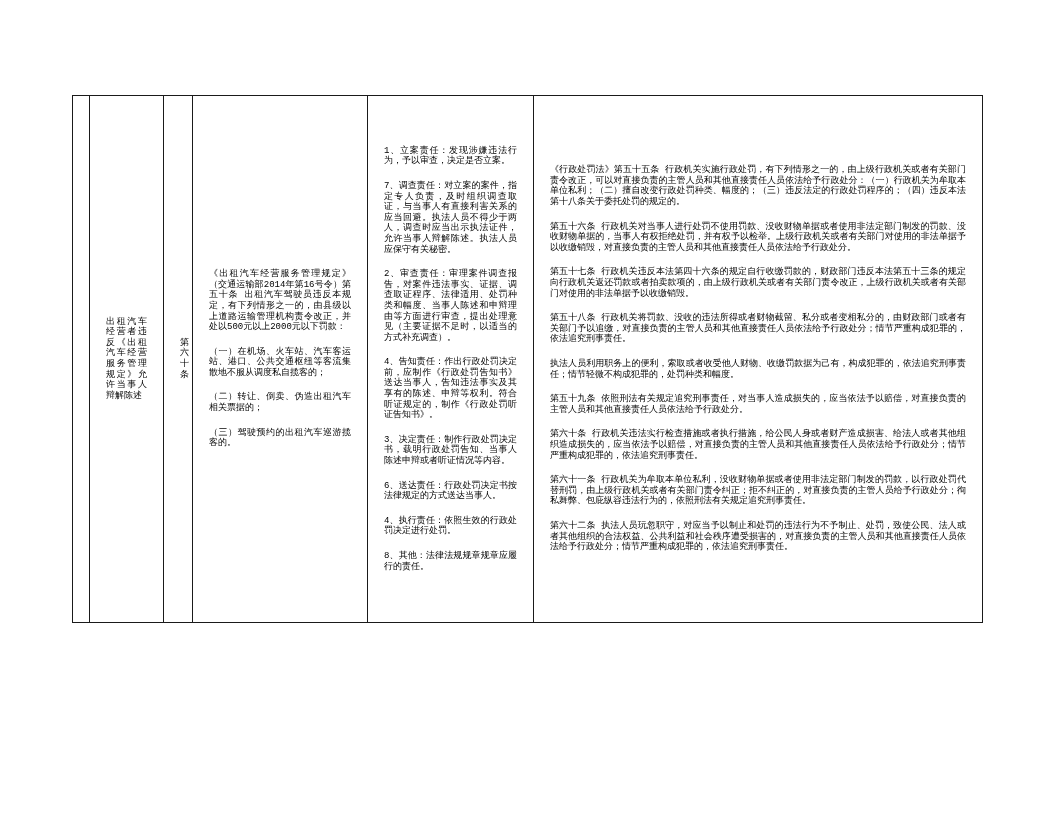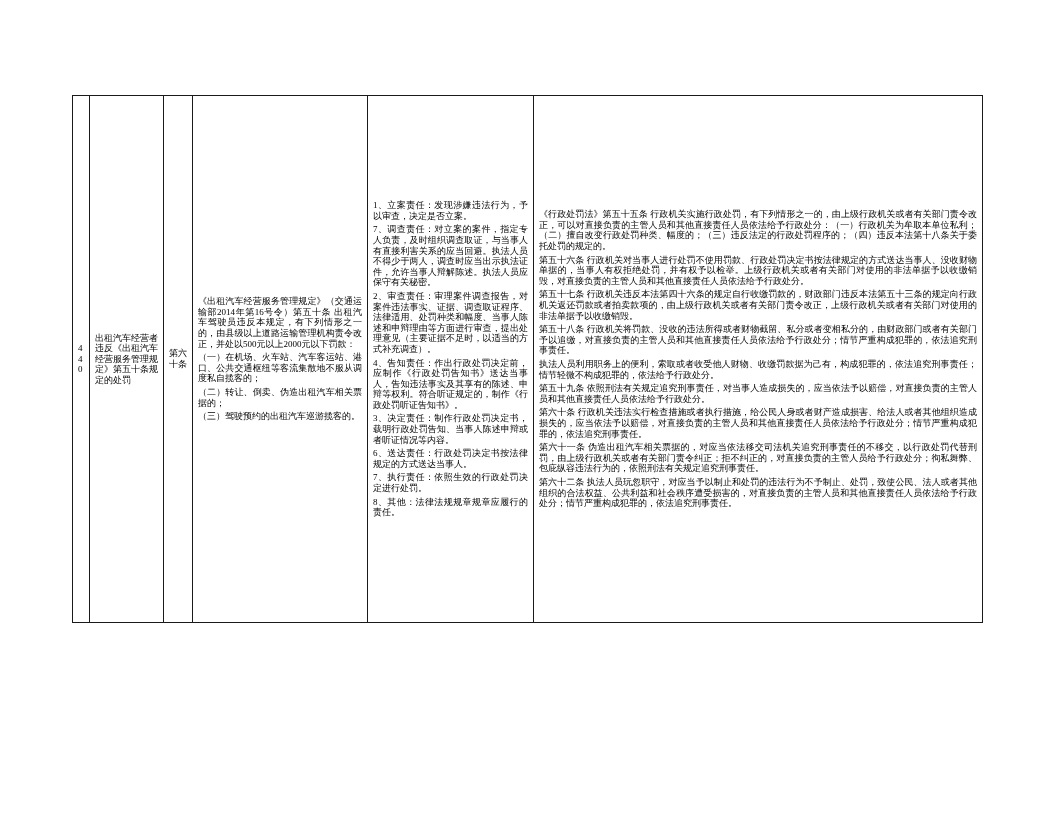--- a/index.html
+++ b/index.html
@@ -26,23 +26,24 @@
   table.penalty-table td {
     border: 1px solid #1a1a1a;
     vertical-align: middle;
     font-size: 9px;
     line-height: 10.6px;
     padding: 1px 2px;
     overflow: hidden;
     word-break: break-all;
   }
   td p {
-    margin: 3px;
+    margin: 14px;
     text-align: justify;
     text-justify: inter-ideograph;
+    font-family: Liberation Mono, monospace;
   }
   td.c-serial {
     text-align: center;
     padding: 0;
   }
   td.c-name {
     padding: 0;
   }
   td.c-type {
     padding: 0;
@@ -59,47 +60,47 @@
     <col style="width:175px">
     <col style="width:166px">
     <col style="width:449px">
   </colgroup>
   <tbody>
       <tr>
     <td class="c-serial">
       <p>440</p>
     </td>
     <td class="c-name">
-      <p>出租汽车经营者违反《出租汽车经营服务管理规定》第五十条规定的处罚</p>
+      <p>出租汽车经营者违反《出租汽车经营服务管理规定》允许当事人辩解陈述</p>
     </td>
     <td class="c-type">
       <p>第六十条</p>
     </td>
     <td class="c-basis">
       <p>《出租汽车经营服务管理规定》（交通运输部2014年第16号令）第五十条 出租汽车驾驶员违反本规定，有下列情形之一的，由县级以上道路运输管理机构责令改正，并处以500元以上2000元以下罚款：</p>
       <p>（一）在机场、火车站、汽车客运站、港口、公共交通枢纽等客流集散地不服从调度私自揽客的；</p>
       <p>（二）转让、倒卖、伪造出租汽车相关票据的；</p>
       <p>（三）驾驶预约的出租汽车巡游揽客的。</p>
     </td>
     <td class="c-resp">
       <p>1、立案责任：发现涉嫌违法行为，予以审查，决定是否立案。</p>
       <p>7、调查责任：对立案的案件，指定专人负责，及时组织调查取证，与当事人有直接利害关系的应当回避。执法人员不得少于两人，调查时应当出示执法证件，允许当事人辩解陈述。执法人员应保守有关秘密。</p>
       <p>2、审查责任：审理案件调查报告，对案件违法事实、证据、调查取证程序、法律适用、处罚种类和幅度、当事人陈述和申辩理由等方面进行审查，提出处理意见（主要证据不足时，以适当的方式补充调查）。</p>
       <p>4、告知责任：作出行政处罚决定前，应制作《行政处罚告知书》送达当事人，告知违法事实及其享有的陈述、申辩等权利。符合听证规定的，制作《行政处罚听证告知书》。</p>
       <p>3、决定责任：制作行政处罚决定书，载明行政处罚告知、当事人陈述申辩或者听证情况等内容。</p>
       <p>6、送达责任：行政处罚决定书按法律规定的方式送达当事人。</p>
-      <p>7、执行责任：依照生效的行政处罚决定进行处罚。</p>
+      <p>4、执行责任：依照生效的行政处罚决定进行处罚。</p>
       <p>8、其他：法律法规规章规章应履行的责任。</p>
     </td>
     <td class="c-account">
       <p>《行政处罚法》第五十五条 行政机关实施行政处罚，有下列情形之一的，由上级行政机关或者有关部门责令改正，可以对直接负责的主管人员和其他直接责任人员依法给予行政处分：（一）行政机关为牟取本单位私利；（二）擅自改变行政处罚种类、幅度的；（三）违反法定的行政处罚程序的；（四）违反本法第十八条关于委托处罚的规定的。</p>
-      <p>第五十六条 行政机关对当事人进行处罚不使用罚款、行政处罚决定书按法律规定的方式送达当事人、没收财物单据的，当事人有权拒绝处罚，并有权予以检举。上级行政机关或者有关部门对使用的非法单据予以收缴销毁，对直接负责的主管人员和其他直接责任人员依法给予行政处分。</p>
+      <p>第五十六条 行政机关对当事人进行处罚不使用罚款、没收财物单据或者使用非法定部门制发的罚款、没收财物单据的，当事人有权拒绝处罚，并有权予以检举。上级行政机关或者有关部门对使用的非法单据予以收缴销毁，对直接负责的主管人员和其他直接责任人员依法给予行政处分。</p>
       <p>第五十七条 行政机关违反本法第四十六条的规定自行收缴罚款的，财政部门违反本法第五十三条的规定向行政机关返还罚款或者拍卖款项的，由上级行政机关或者有关部门责令改正，上级行政机关或者有关部门对使用的非法单据予以收缴销毁。</p>
       <p>第五十八条 行政机关将罚款、没收的违法所得或者财物截留、私分或者变相私分的，由财政部门或者有关部门予以追缴，对直接负责的主管人员和其他直接责任人员依法给予行政处分；情节严重构成犯罪的，依法追究刑事责任。</p>
-      <p>执法人员利用职务上的便利，索取或者收受他人财物、收缴罚款据为己有，构成犯罪的，依法追究刑事责任；情节轻微不构成犯罪的，依法给予行政处分。</p>
+      <p>执法人员利用职务上的便利，索取或者收受他人财物、收缴罚款据为己有，构成犯罪的，依法追究刑事责任；情节轻微不构成犯罪的，处罚种类和幅度。</p>
       <p>第五十九条 依照刑法有关规定追究刑事责任，对当事人造成损失的，应当依法予以赔偿，对直接负责的主管人员和其他直接责任人员依法给予行政处分。</p>
       <p>第六十条 行政机关违法实行检查措施或者执行措施，给公民人身或者财产造成损害、给法人或者其他组织造成损失的，应当依法予以赔偿，对直接负责的主管人员和其他直接责任人员依法给予行政处分；情节严重构成犯罪的，依法追究刑事责任。</p>
-      <p>第六十一条 伪造出租汽车相关票据的，对应当依法移交司法机关追究刑事责任的不移交，以行政处罚代替刑罚，由上级行政机关或者有关部门责令纠正；拒不纠正的，对直接负责的主管人员给予行政处分；徇私舞弊、包庇纵容违法行为的，依照刑法有关规定追究刑事责任。</p>
+      <p>第六十一条 行政机关为牟取本单位私利，没收财物单据或者使用非法定部门制发的罚款，以行政处罚代替刑罚，由上级行政机关或者有关部门责令纠正；拒不纠正的，对直接负责的主管人员给予行政处分；徇私舞弊、包庇纵容违法行为的，依照刑法有关规定追究刑事责任。</p>
       <p>第六十二条 执法人员玩忽职守，对应当予以制止和处罚的违法行为不予制止、处罚，致使公民、法人或者其他组织的合法权益、公共利益和社会秩序遭受损害的，对直接负责的主管人员和其他直接责任人员依法给予行政处分；情节严重构成犯罪的，依法追究刑事责任。</p>
     </td>
   </tr>
 </tbody>
   </table>
 
 </body></html>

